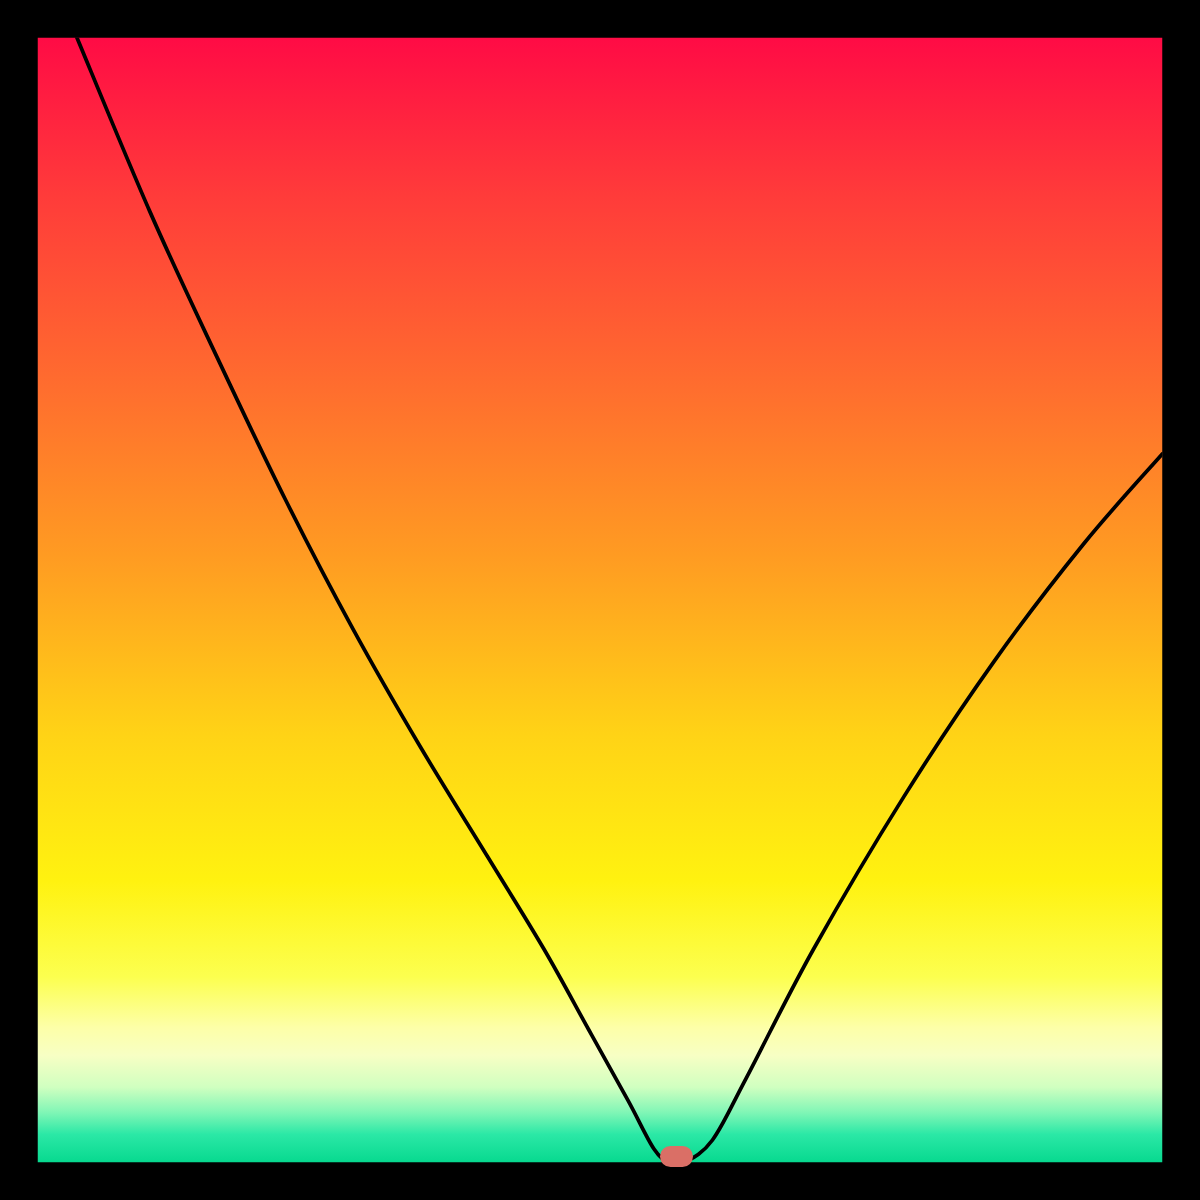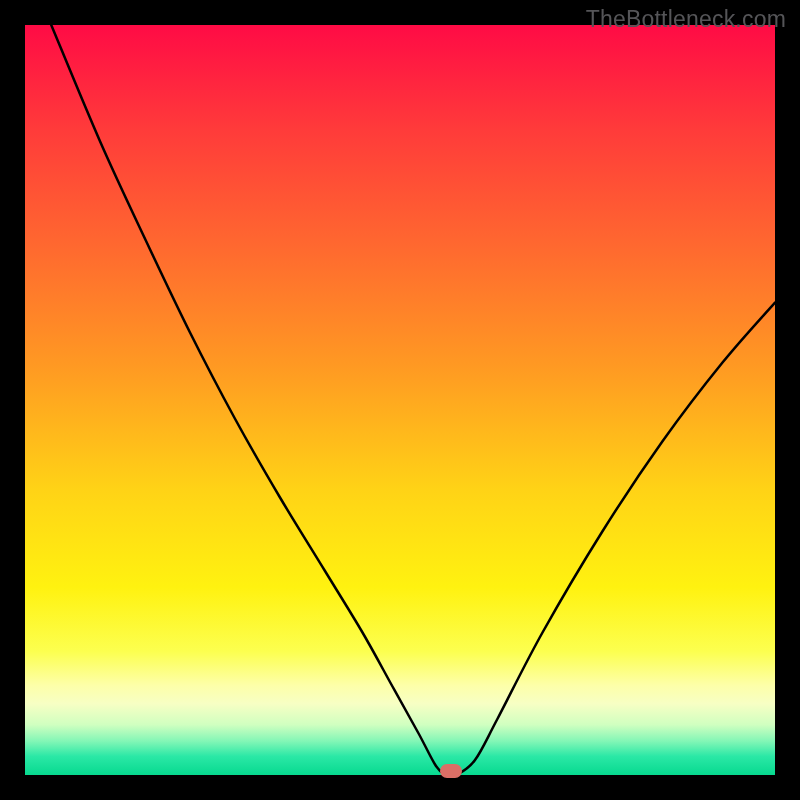--- a/index.html
+++ b/index.html
@@ -46,21 +46,20 @@
     border-radius: 7px;
     background: #da6f66;
     transform: translate(-50%, -50%);
     z-index: 40;
   }
 </style>
 </head>
 <body>
 
 <div class="frame">
-  <div class="watermark">TheBottleneck.com</div>
   <div class="plot">
     <svg id="bg" width="750" height="750">
         <defs>
           <linearGradient id="bgGrad" x1="0" y1="0" x2="0" y2="1">
             <stop offset="0%" stop-color="#ff0b45"></stop>
             <stop offset="14.000000000000002%" stop-color="#ff3b3a"></stop>
             <stop offset="30%" stop-color="#ff6a2f"></stop>
             <stop offset="46%" stop-color="#ff9b22"></stop>
             <stop offset="62%" stop-color="#ffd316"></stop>
             <stop offset="75%" stop-color="#fff210"></stop>

